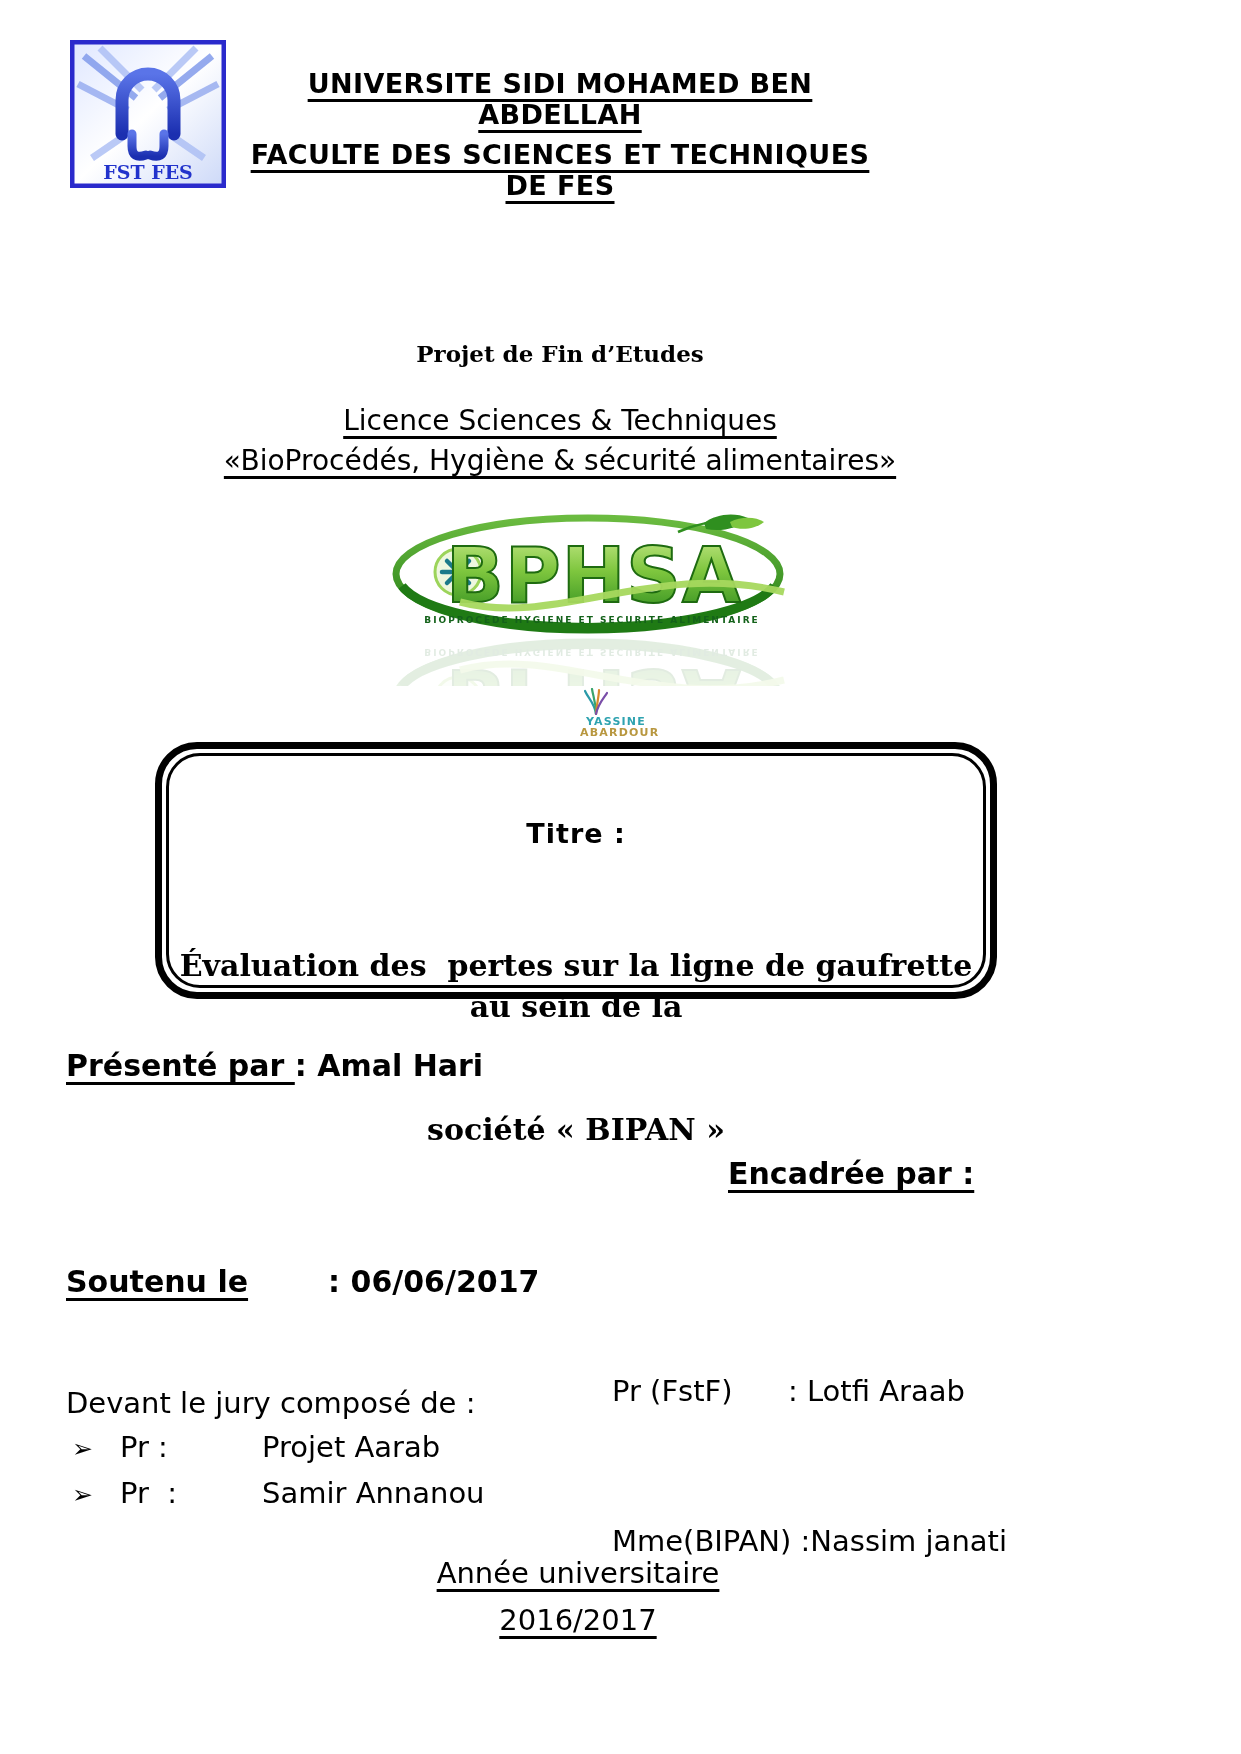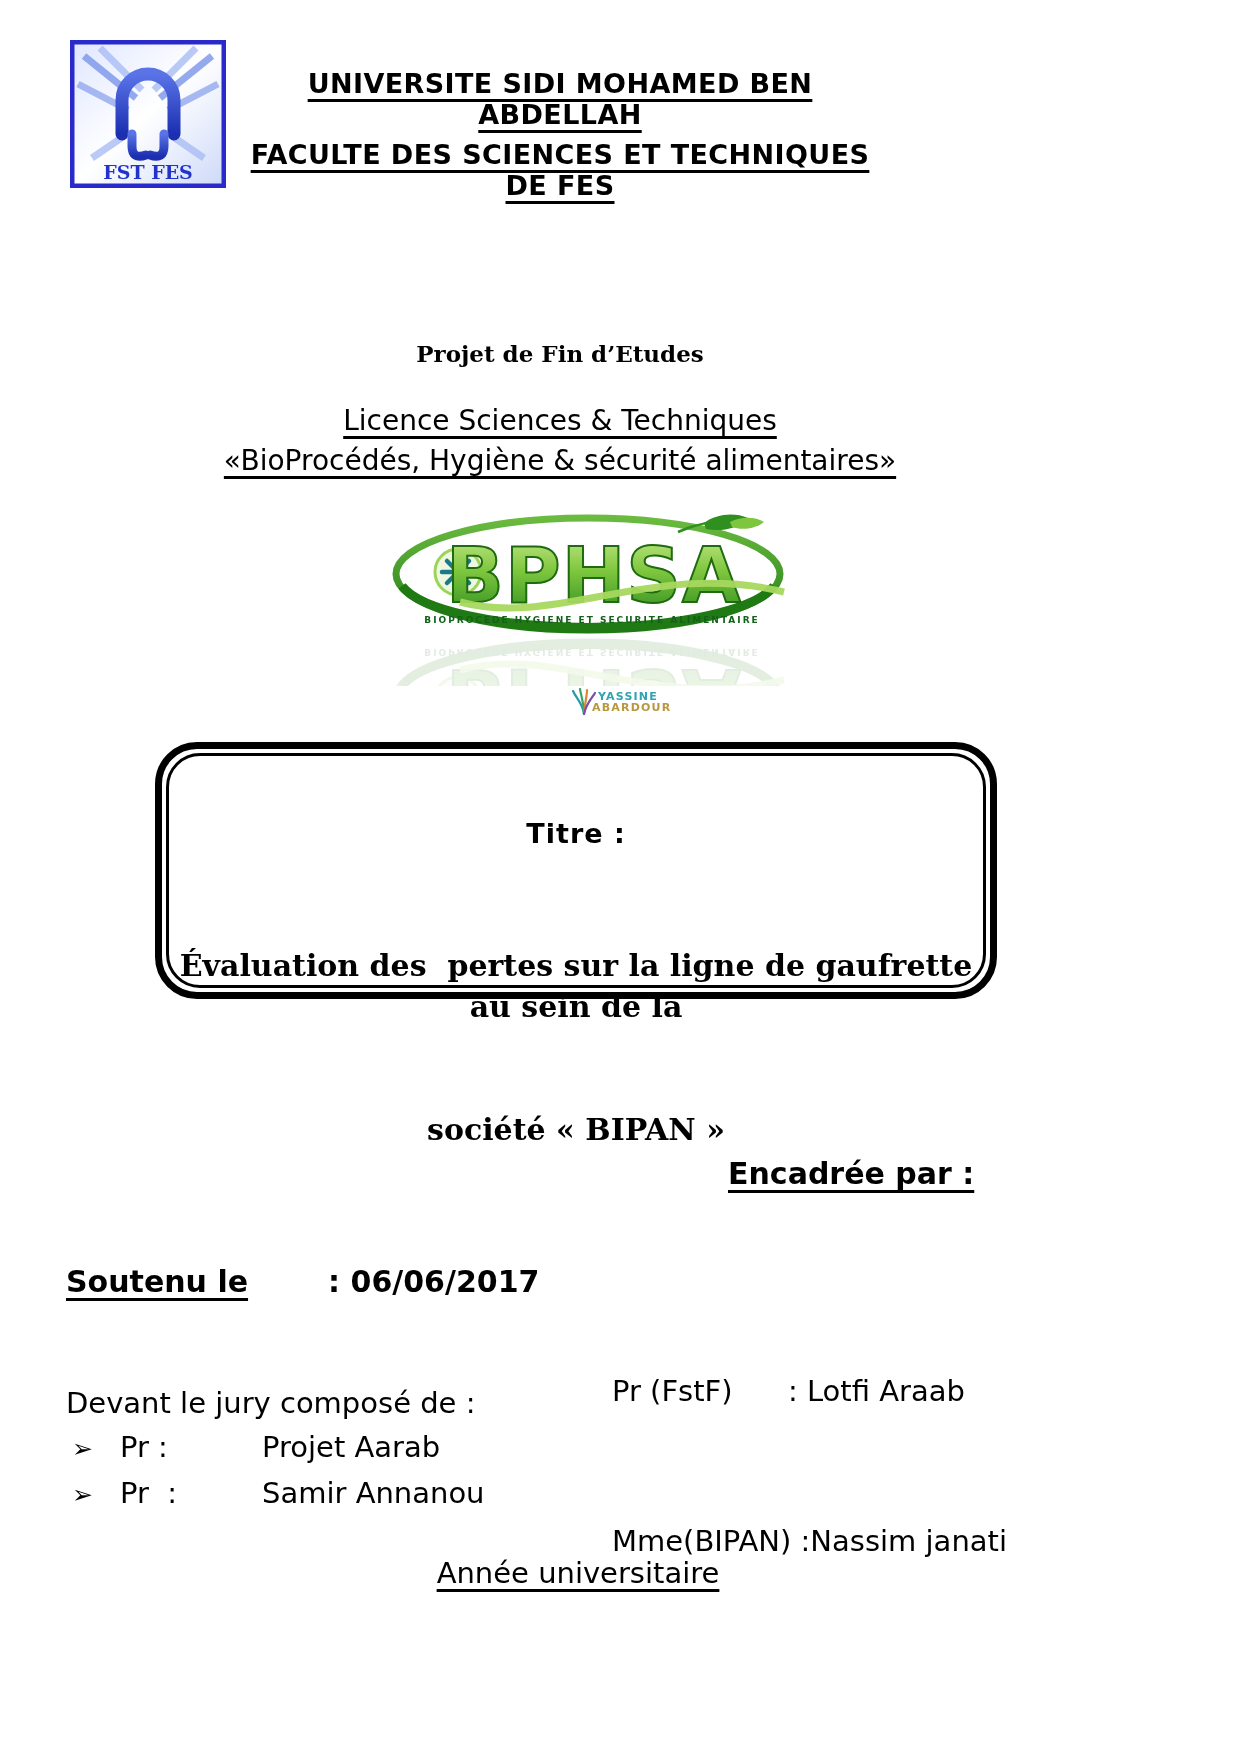--- a/index.html
+++ b/index.html
@@ -23,21 +23,21 @@
   
   .center-top { left:0; width:1120px; text-align:center; }
   .project-type { top:340px; font-family:"DejaVu Serif", serif; font-weight:bold; font-size:23px; }
   .degree { top:404px; font-size:28px; }
   .specialty { top:444px; font-size:28px; }
 
   
   .bphsa { left:386px; top:510px; width:404px; height:176px; }
 
   
-  .watermark { left:572px; top:688px; display:flex; align-items:center; }
+  .watermark { left:584px; top:688px; display:flex; align-items:flex-start;flex-direction:column; }
   .watermark .wm-text { margin-left:2px; line-height:11px; }
   .wm-l1 { font-size:11px; font-weight:bold; letter-spacing:1.2px; color:#2fa3b0; display:block; }
   .wm-l2 { font-size:11px; font-weight:bold; letter-spacing:1.2px; color:#b8973f; display:block; margin-left:-6px; }
 
   
   .title-box { left:155px; top:742px; width:828px; height:243px;
     border:7px solid #000; border-radius:42px; background:#fff; }
   .title-box-inner { position:absolute; inset:4px; border:3px solid #000;
     border-radius:34px; text-align:center; padding-top:62px; box-sizing:border-box; }
   .titre-label { font-size:27px; font-weight:bold; letter-spacing:1px; }
@@ -161,20 +161,23 @@
   <div class="abs title-box">
     <div class="title-box-inner">
       <div class="titre-label">Titre :</div>
       <div class="title-text">
         <div>Évaluation des  pertes sur la ligne de gaufrette au sein de la</div>
         <div>société « BIPAN »</div>
       </div>
     </div>
   </div>
 
+  <div class="abs presented">
+    <span class="u">Présenté par </span><span>: </span><span>Amal Hari</span>
+  </div>
 
   <div class="abs encadree"><span class="u">Encadrée par : </span></div>
 
   <div class="abs soutenu">
     <span class="u">Soutenu le</span><span class="val">: 06/06/2017</span>
   </div>
 
   <div class="abs supervisors">
     <div class="pre">Pr (FstF)      : Lotfi Araab</div>
     <div class="pre">Mme(BIPAN) :Nassim janati</div>
@@ -188,15 +191,16 @@
     <span>Projet Aarab</span>
   </div>
   <div class="abs jury-row jury-row2">
     <span class="bullet">➢</span>
     <span class="role">Pr  :</span>
     <span>Samir Annanou</span>
   </div>
 
   <div class="abs footer">
     <div class="line"><span class="u">Année universitaire</span></div>
+    <div class="line"><span class="u">2016/2017</span></div>
   </div>
 
 </div>
 
 </body></html>

